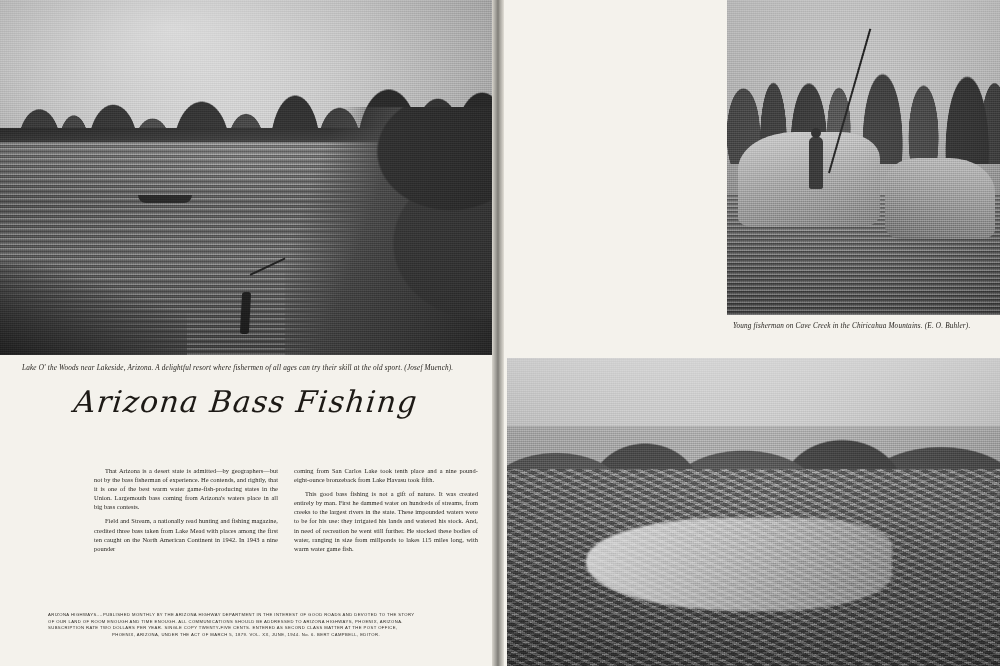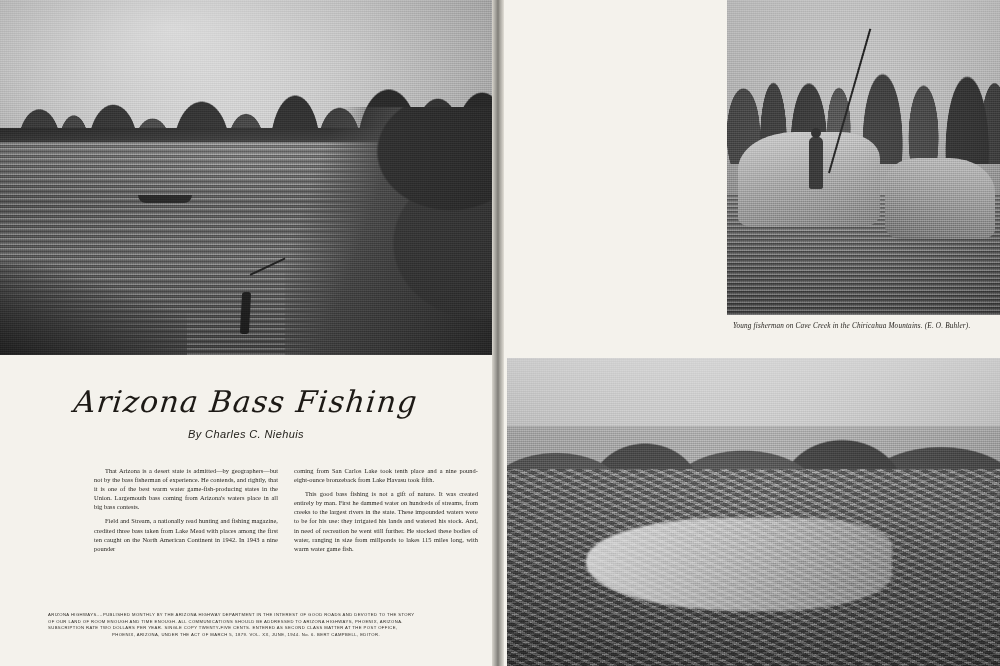--- a/index.html
+++ b/index.html
@@ -152,23 +152,23 @@
       <div class="farshore"></div>
       <div class="water"></div>
       <div class="rbank"></div>
       <div class="lbank"></div>
       <div class="boat"></div>
       <div class="angler"></div>
       <div class="grain"></div>
       <div class="vign"></div>
     </div>
 
+    <div class="caption" style="left:22px;top:364px;">Lake O' the Woods near Lakeside, Arizona.  A delightful resort where fishermen of all ages can try their skill at the old sport.   (Josef Muench).</div>
 
     <div class="title-script">Arizona Bass Fishing</div>
-    <div class="byline">By Charles C. Niehuis</div>
 
     <div class="cols">
       <div class="col">
         <p>That Arizona is a desert state is admitted—by geographers—but not by the bass fisherman of experience. He contends, and rightly, that it is one of the best warm water game-fish-producing states in the Union. Largemouth bass coming from Arizona's waters place in all big bass contests.</p>
         <p>Field and Stream, a nationally read hunting and fishing magazine, credited three bass taken from Lake Mead with places among the first ten caught on the North American Continent in 1942.  In 1943 a nine pounder</p>
       </div>
       <div class="col">
         <p style="text-indent:0">coming from San Carlos Lake took tenth place and a nine pound-eight-ounce bronzeback from Lake Havasu took fifth.</p>
         <p>This good bass fishing is not a gift of nature.  It was created entirely by man.  First he dammed water on hundreds of streams, from creeks to the largest rivers in the state.  These impounded waters were to be for his use: they irrigated his lands and watered his stock.  And, in need of recreation he went still further.  He stocked these bodies of water, ranging in size from millponds to lakes 115 miles long, with warm water game fish.</p>
       </div>

